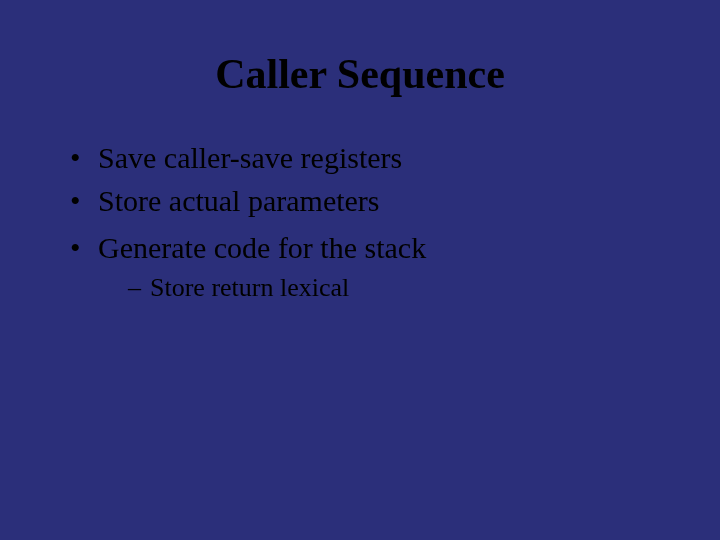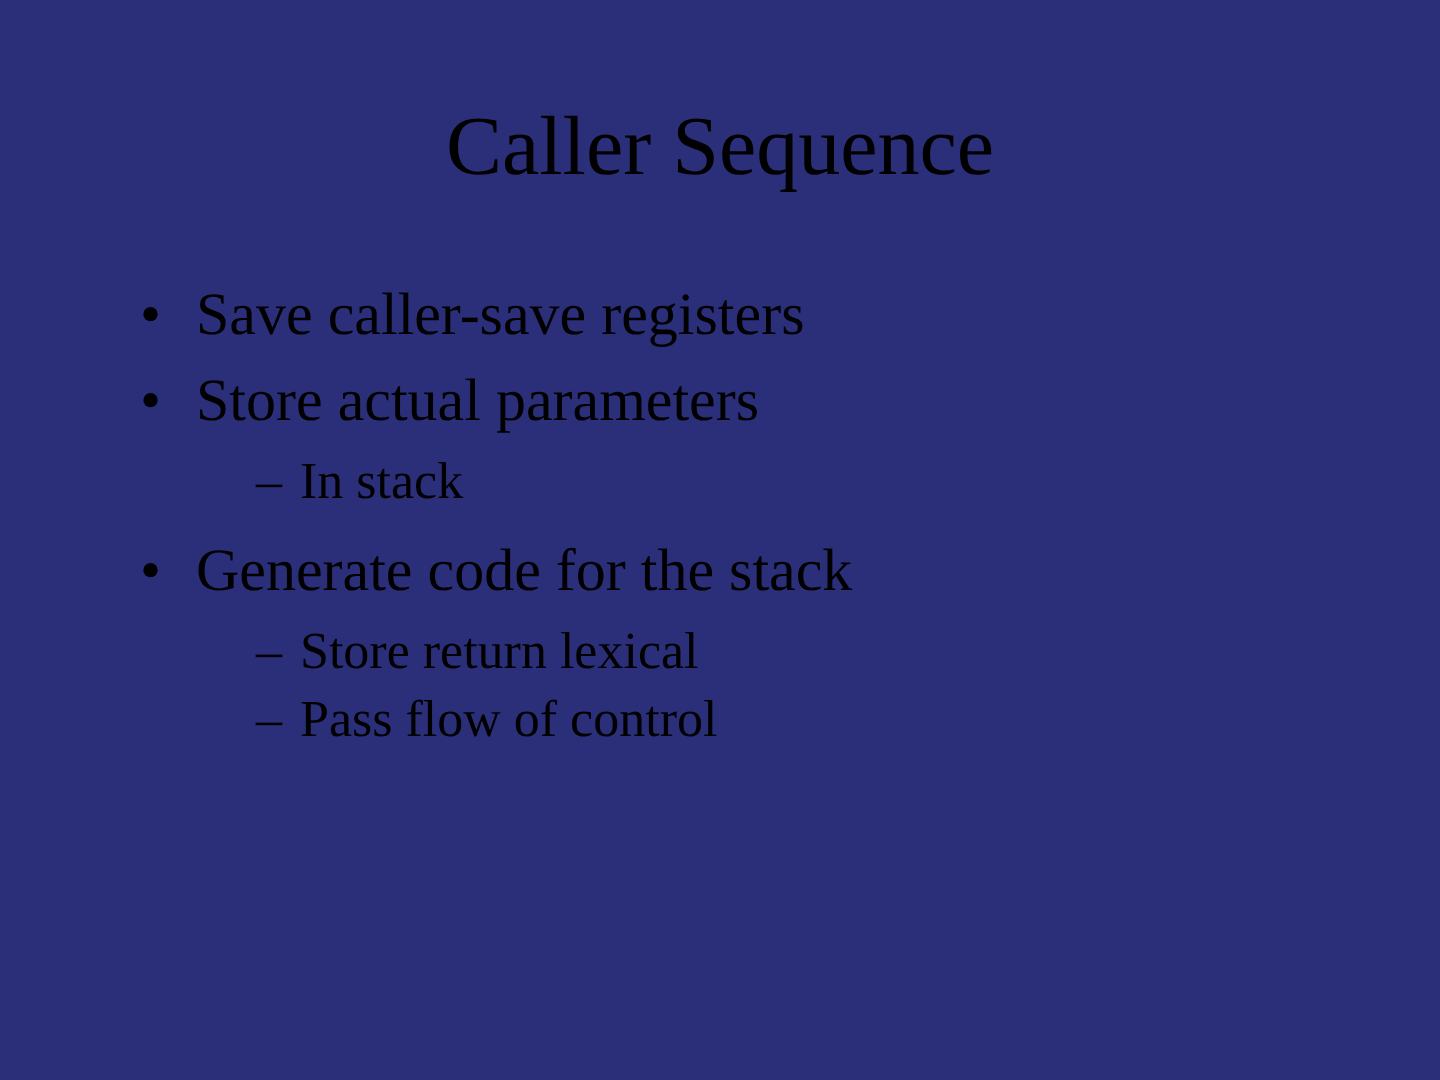--- a/index.html
+++ b/index.html
@@ -15,21 +15,21 @@
   .slide {
     width: 720px;
     height: 540px;
     box-sizing: border-box;
     padding: 30px 50px 30px 50px;
   }
   .title {
     text-align: center;
     font-size: 42px;
     margin: 20px 0 40px 0;
-    font-weight: normal;
+    font-weight: bold;
   }
   ul.level1 {
     list-style: none;
     padding: 0;
     margin: 0 0 0 20px;
   }
   ul.level1 > li {
     font-size: 30px;
     line-height: 1.3;
     padding-left: 28px;
@@ -66,24 +66,22 @@
 
 <div class="slide">
   <h1 class="title">Caller Sequence</h1>
   <ul class="level1">
     <li>
       <span>Save caller-save registers</span>
     </li>
     <li>
       <span>Store actual parameters</span>
       <ul class="level2">
-        <li><span>In stack</span></li>
       </ul>
     </li>
     <li>
       <span>Generate code for the stack</span>
       <ul class="level2">
         <li><span>Store return lexical</span></li>
-        <li><span>Pass flow of control</span></li>
       </ul>
     </li>
   </ul>
 </div>
 
 </body></html>

